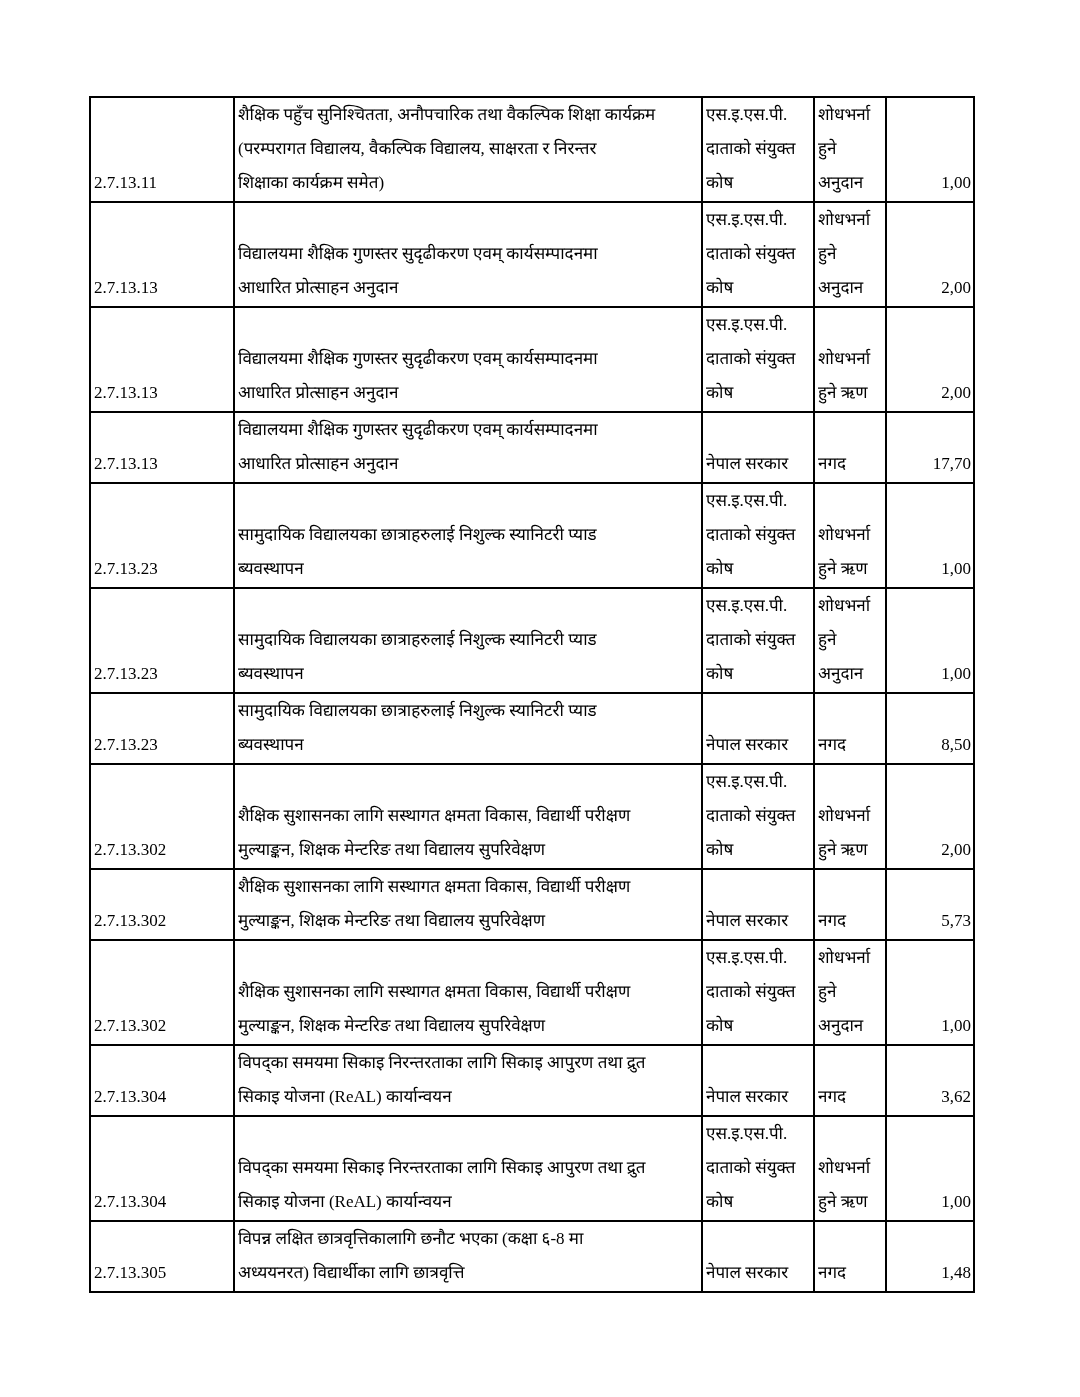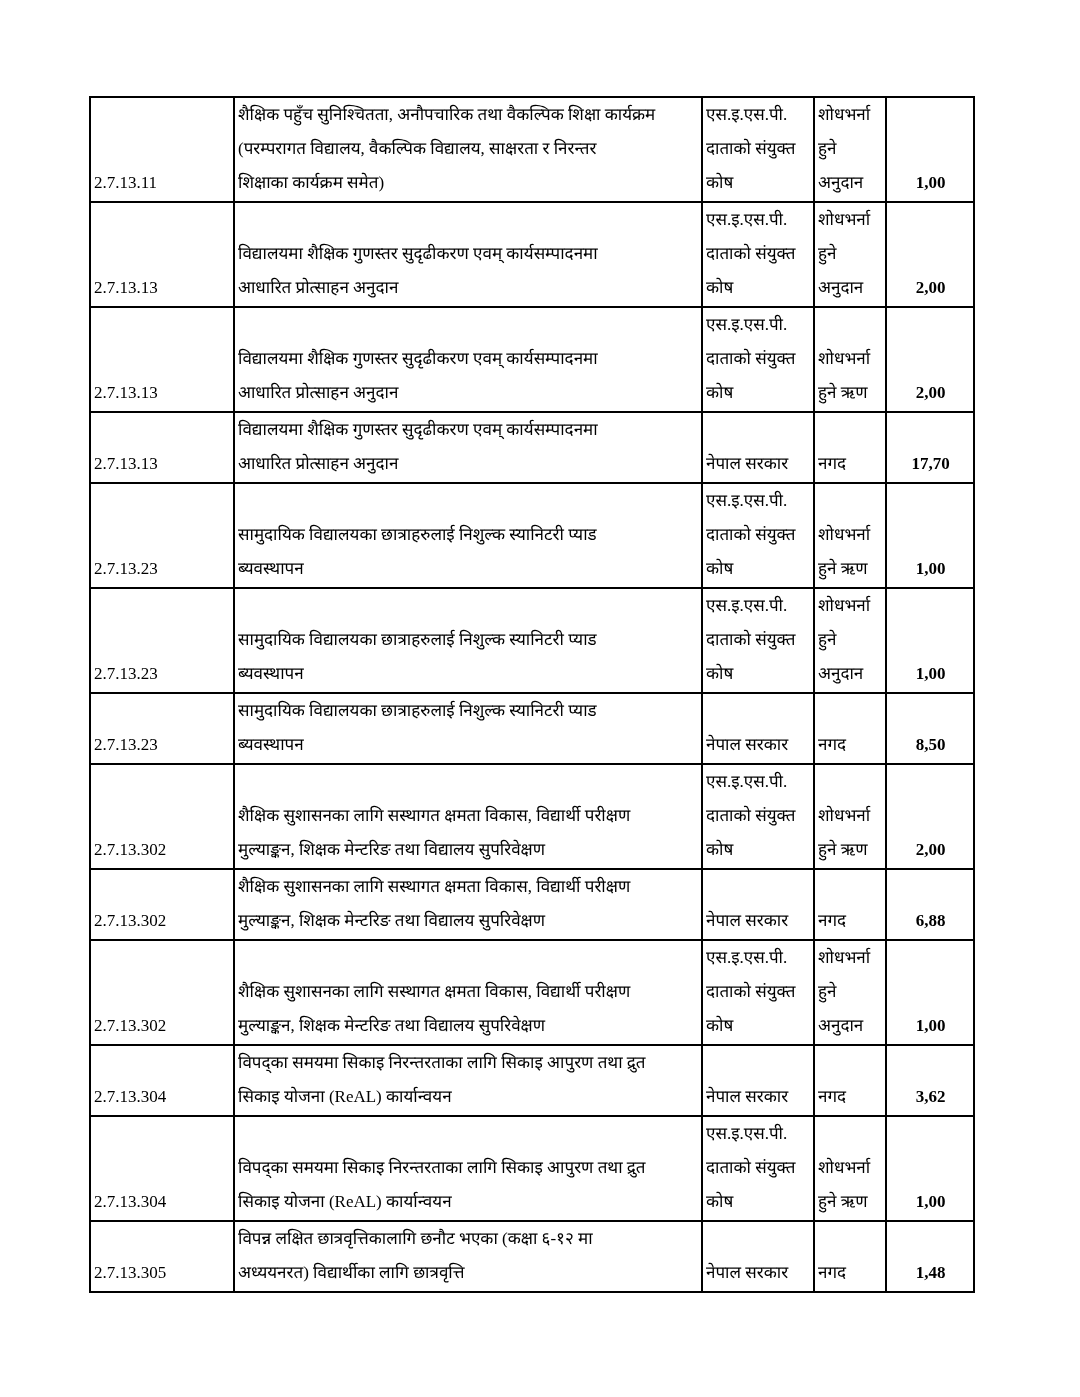--- a/index.html
+++ b/index.html
@@ -16,21 +16,21 @@
     line-height: 34px;
     padding: 0 2px 1px 3px;
     overflow: hidden;
   }
   col.c-code { width: 144px; }
   col.c-desc { width: 468px; }
   col.c-source { width: 112px; }
   col.c-type { width: 72px; }
   col.c-amount { width: 88px; }
   td.code { font-size: 18px; margin-top: 13px; }
-  td.amount { text-align: center; font-size: 18px; padding-right: 1px; font-weight: bold; }
+  td.amount { text-align: right; font-size: 18px; padding-right: 1px; }
   tr.h3 td { height: 98px; }
   tr.h2 td { height: 64px; }
   .line { display: block; }
 </style>
 </head>
 <body>
 
 <table class="budget">
   <colgroup>
     <col class="c-code">
@@ -179,21 +179,21 @@
         <td class="desc">
           <span class="line">शैक्षिक सुशासनका लागि सस्थागत क्षमता विकास, विद्यार्थी परीक्षण</span>
           <span class="line">मुल्याङ्कन, शिक्षक मेन्टरिङ तथा विद्यालय सुपरिवेक्षण</span>
         </td>
         <td class="source">
           <span class="line">नेपाल सरकार</span>
         </td>
         <td class="type">
           <span class="line">नगद</span>
         </td>
-        <td class="amount">6,88</td>
+        <td class="amount">5,73</td>
       </tr>
       <tr class="h3">
         <td class="code">2.7.13.302</td>
         <td class="desc">
           <span class="line">शैक्षिक सुशासनका लागि सस्थागत क्षमता विकास, विद्यार्थी परीक्षण</span>
           <span class="line">मुल्याङ्कन, शिक्षक मेन्टरिङ तथा विद्यालय सुपरिवेक्षण</span>
         </td>
         <td class="source">
           <span class="line">एस.इ.एस.पी.</span>
           <span class="line">दाताको संयुक्त</span>
@@ -233,21 +233,21 @@
         </td>
         <td class="type">
           <span class="line">शोधभर्ना</span>
           <span class="line">हुने ऋण</span>
         </td>
         <td class="amount">1,00</td>
       </tr>
       <tr class="h2">
         <td class="code">2.7.13.305</td>
         <td class="desc">
-          <span class="line">विपन्न लक्षित छात्रवृत्तिकालागि छनौट भएका (कक्षा ६-१२ मा</span>
+          <span class="line">विपन्न लक्षित छात्रवृत्तिकालागि छनौट भएका (कक्षा ६-8 मा</span>
           <span class="line">अध्ययनरत) विद्यार्थीका लागि छात्रवृत्ति</span>
         </td>
         <td class="source">
           <span class="line">नेपाल सरकार</span>
         </td>
         <td class="type">
           <span class="line">नगद</span>
         </td>
         <td class="amount">1,48</td>
       </tr>

